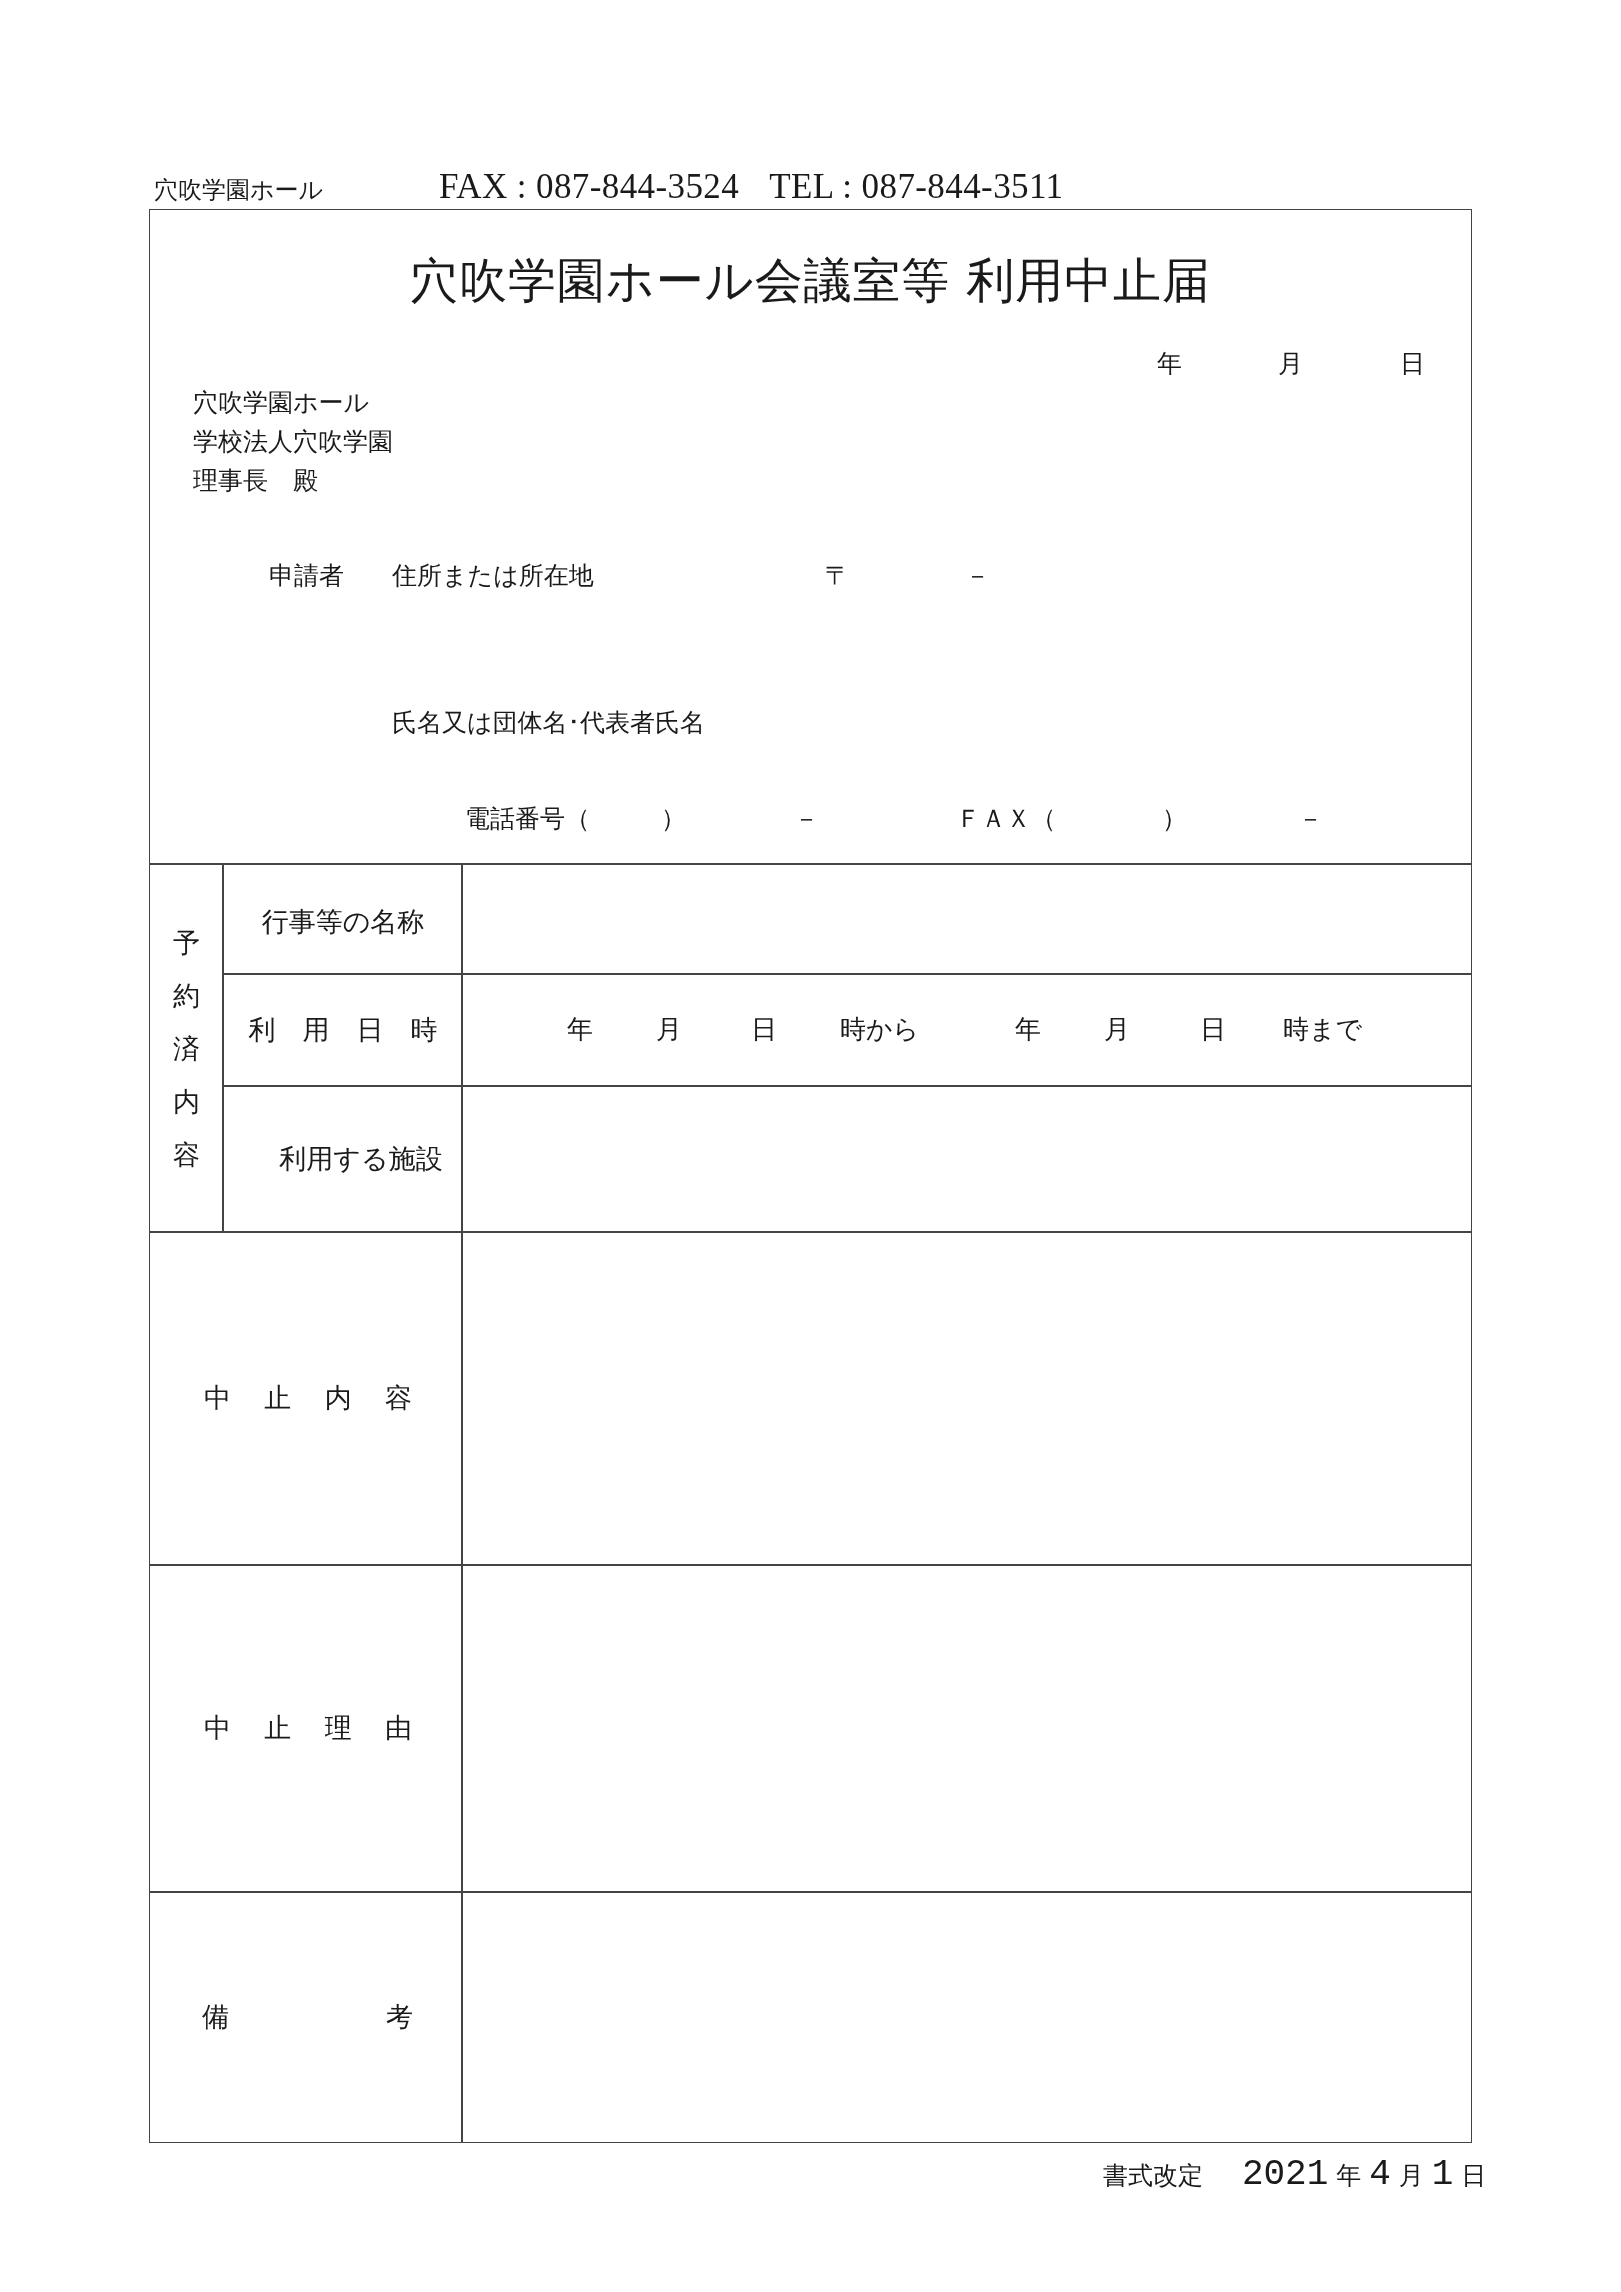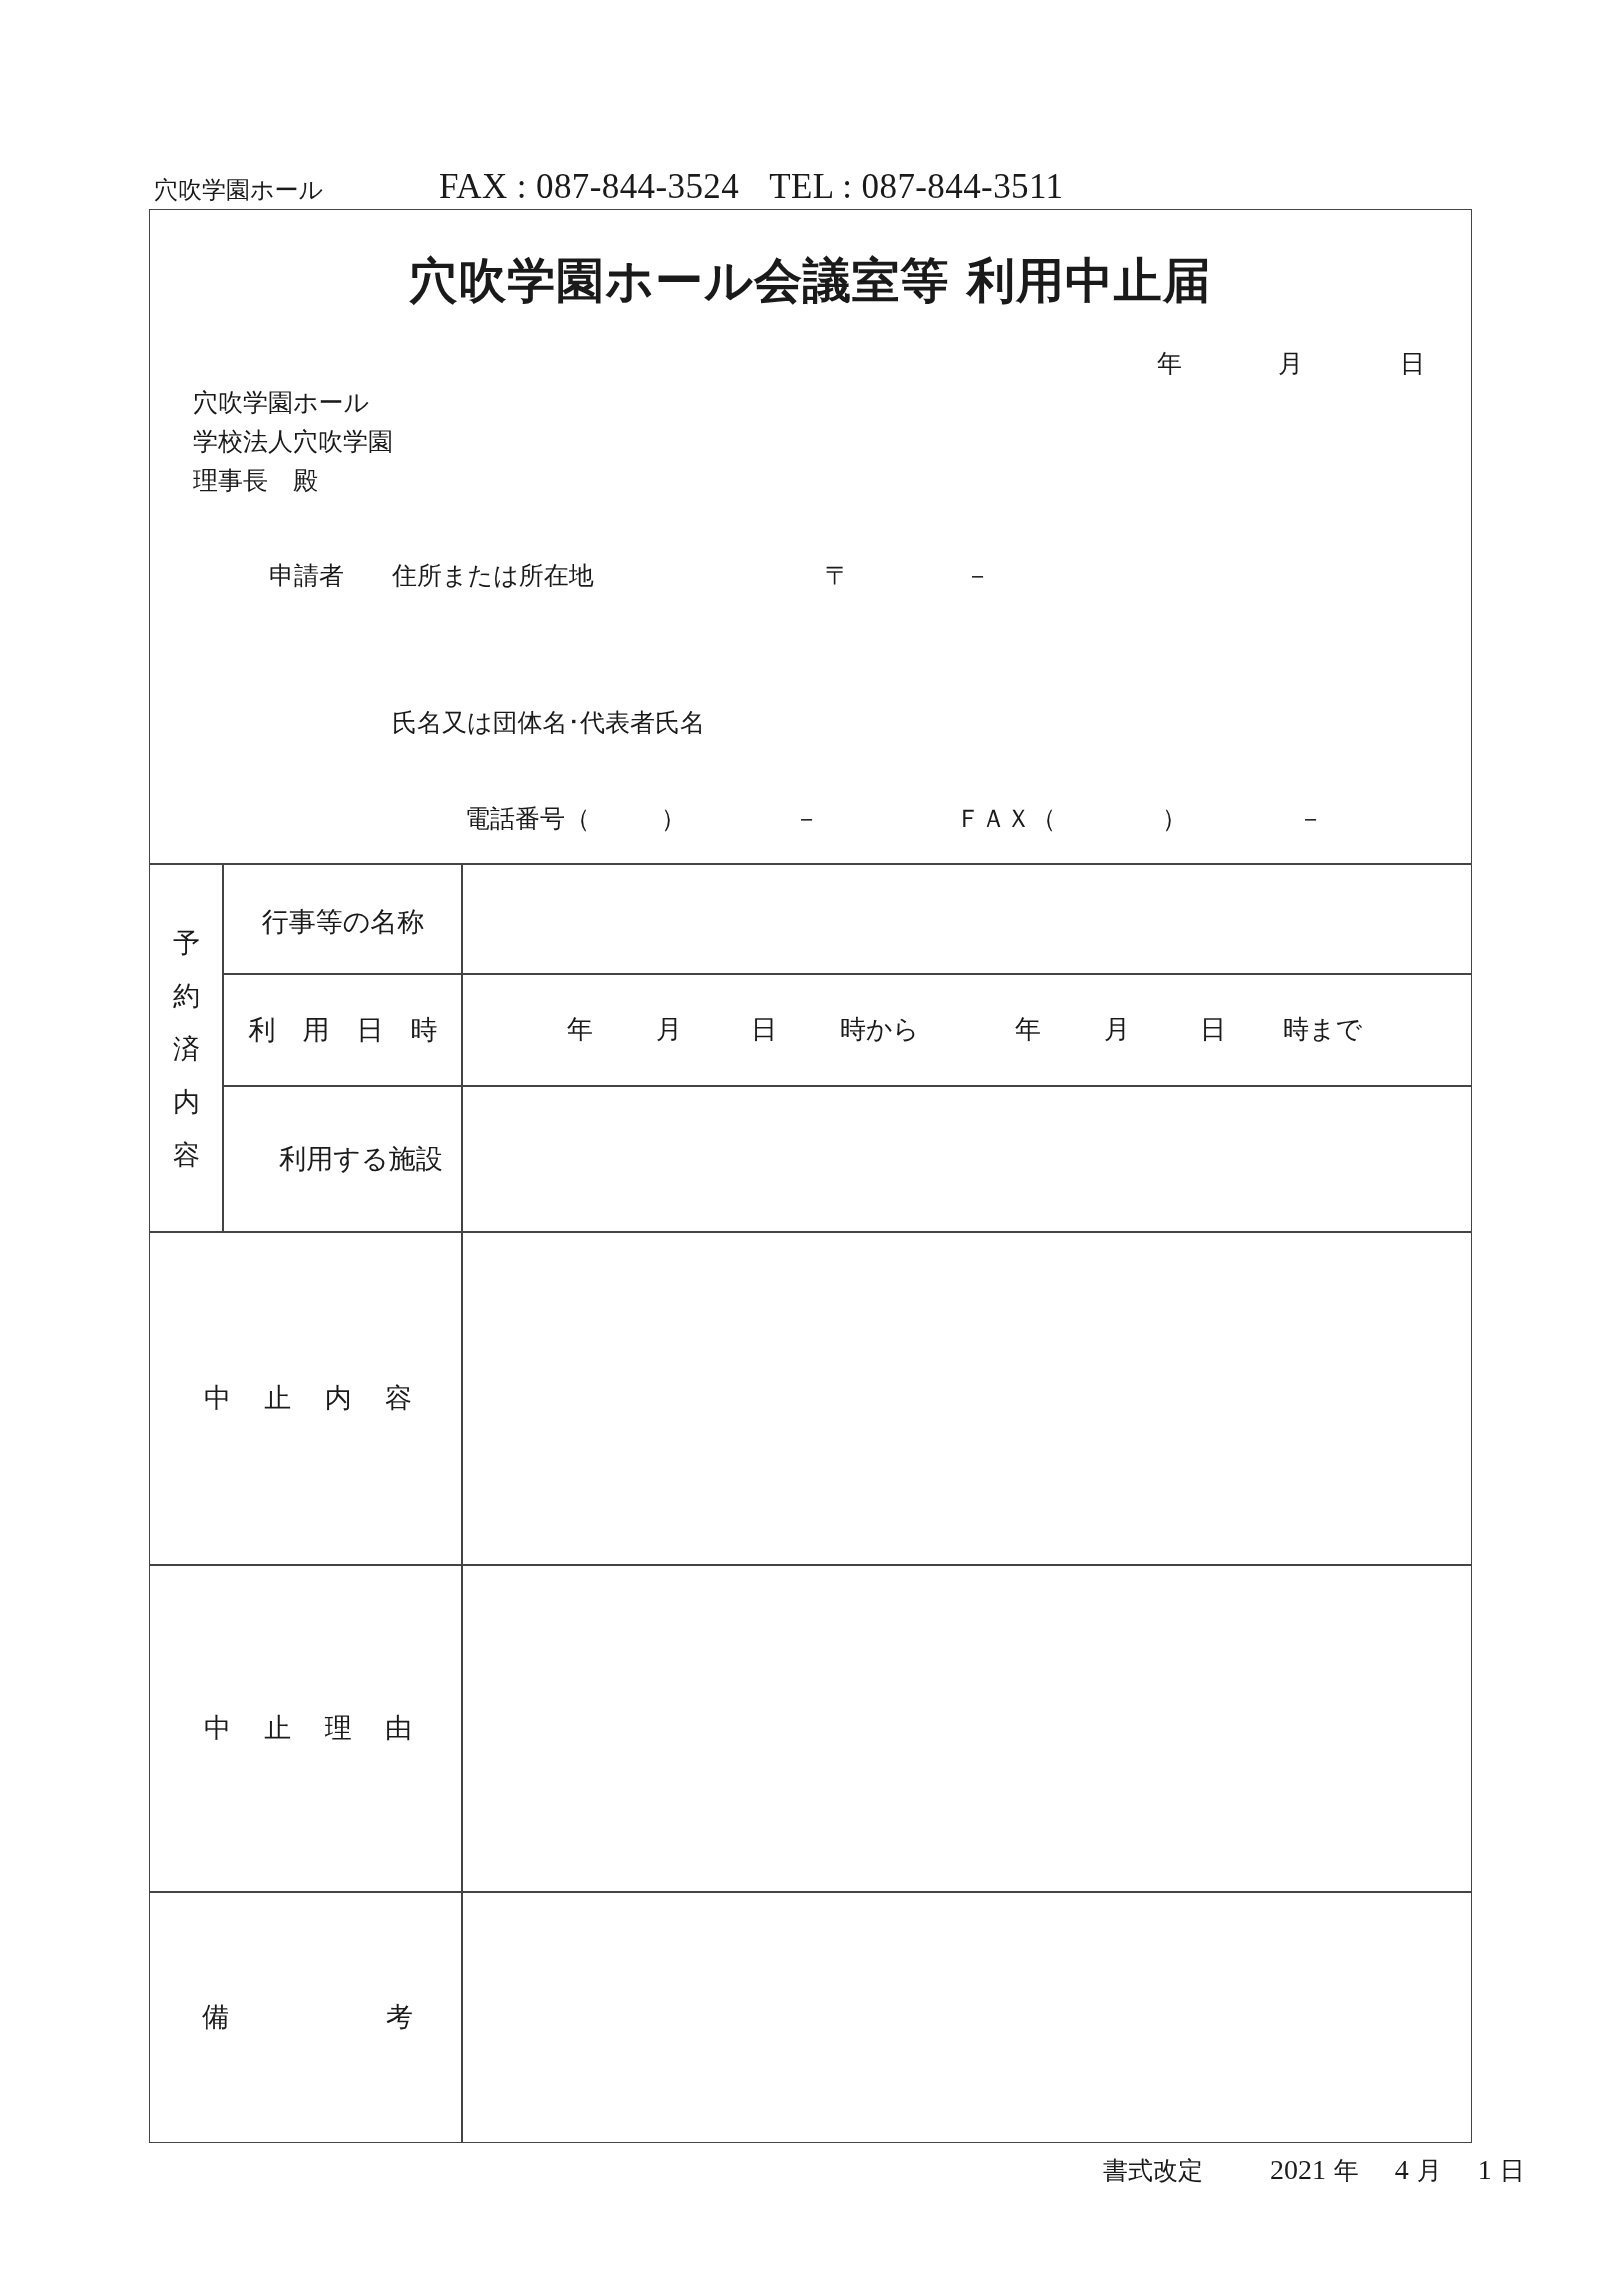--- a/index.html
+++ b/index.html
@@ -19,38 +19,38 @@
   .outer {
     left: 149px; top: 209px; width: 1323px; height: 1934px;
     border: 1.8px solid #444; box-sizing: border-box;
   }
   .hline { position: absolute; height: 1.8px; background: #444; }
   .vline { position: absolute; width: 1.8px; background: #444; }
 
   .title {
     left: 149px; width: 1323px; top: 249px; text-align: center;
     font-size: 48px; letter-spacing: 0.9px; white-space: nowrap;
-    font-family: "DejaVu Sans", sans-serif; font-weight: 700;
+    font-family: "DejaVu Sans", sans-serif; font-weight: 400;
   }
   .date-line { top: 347px; font-size: 25px; }
   .addressee { left: 193px; top: 383px; font-size: 25px; line-height: 39px; }
   .label-28 { font-size: 25px; white-space: nowrap; }
   .cell-label {
     position: absolute; display: flex; align-items: center; justify-content: center;
     font-size: 27px; white-space: nowrap;
   }
   .vert {
     position: absolute; left: 150px; width: 73px; top: 866px; height: 364px;
     display: flex; flex-direction: column; align-items: center; justify-content: center;
     font-size: 27px; line-height: 53px;
   }
   .spread { display: flex; justify-content: space-between; }
   .datetime-row { top: 1012px; font-size: 26px; }
   .footer { left: 1103px; top: 2154px; font-size: 25px; white-space: nowrap; }
-  .footer .num { font-family: Liberation Serif, serif; font-size: 28px; margin-left: 28px; }
+  .footer .num { font-family: Liberation Mono, monospace; font-size: 36px; }
   .field { position: absolute; background: transparent; border: none; }
 </style>
 </head>
 <body>
 
 <div class="abs header-line">
   <span class="org">穴吹学園ホール</span><span class="num">FAX : 087-844-3524</span><span class="gap"></span><span class="num">TEL : 087-844-3511</span>
 </div>
 
 <div class="abs outer"></div>

